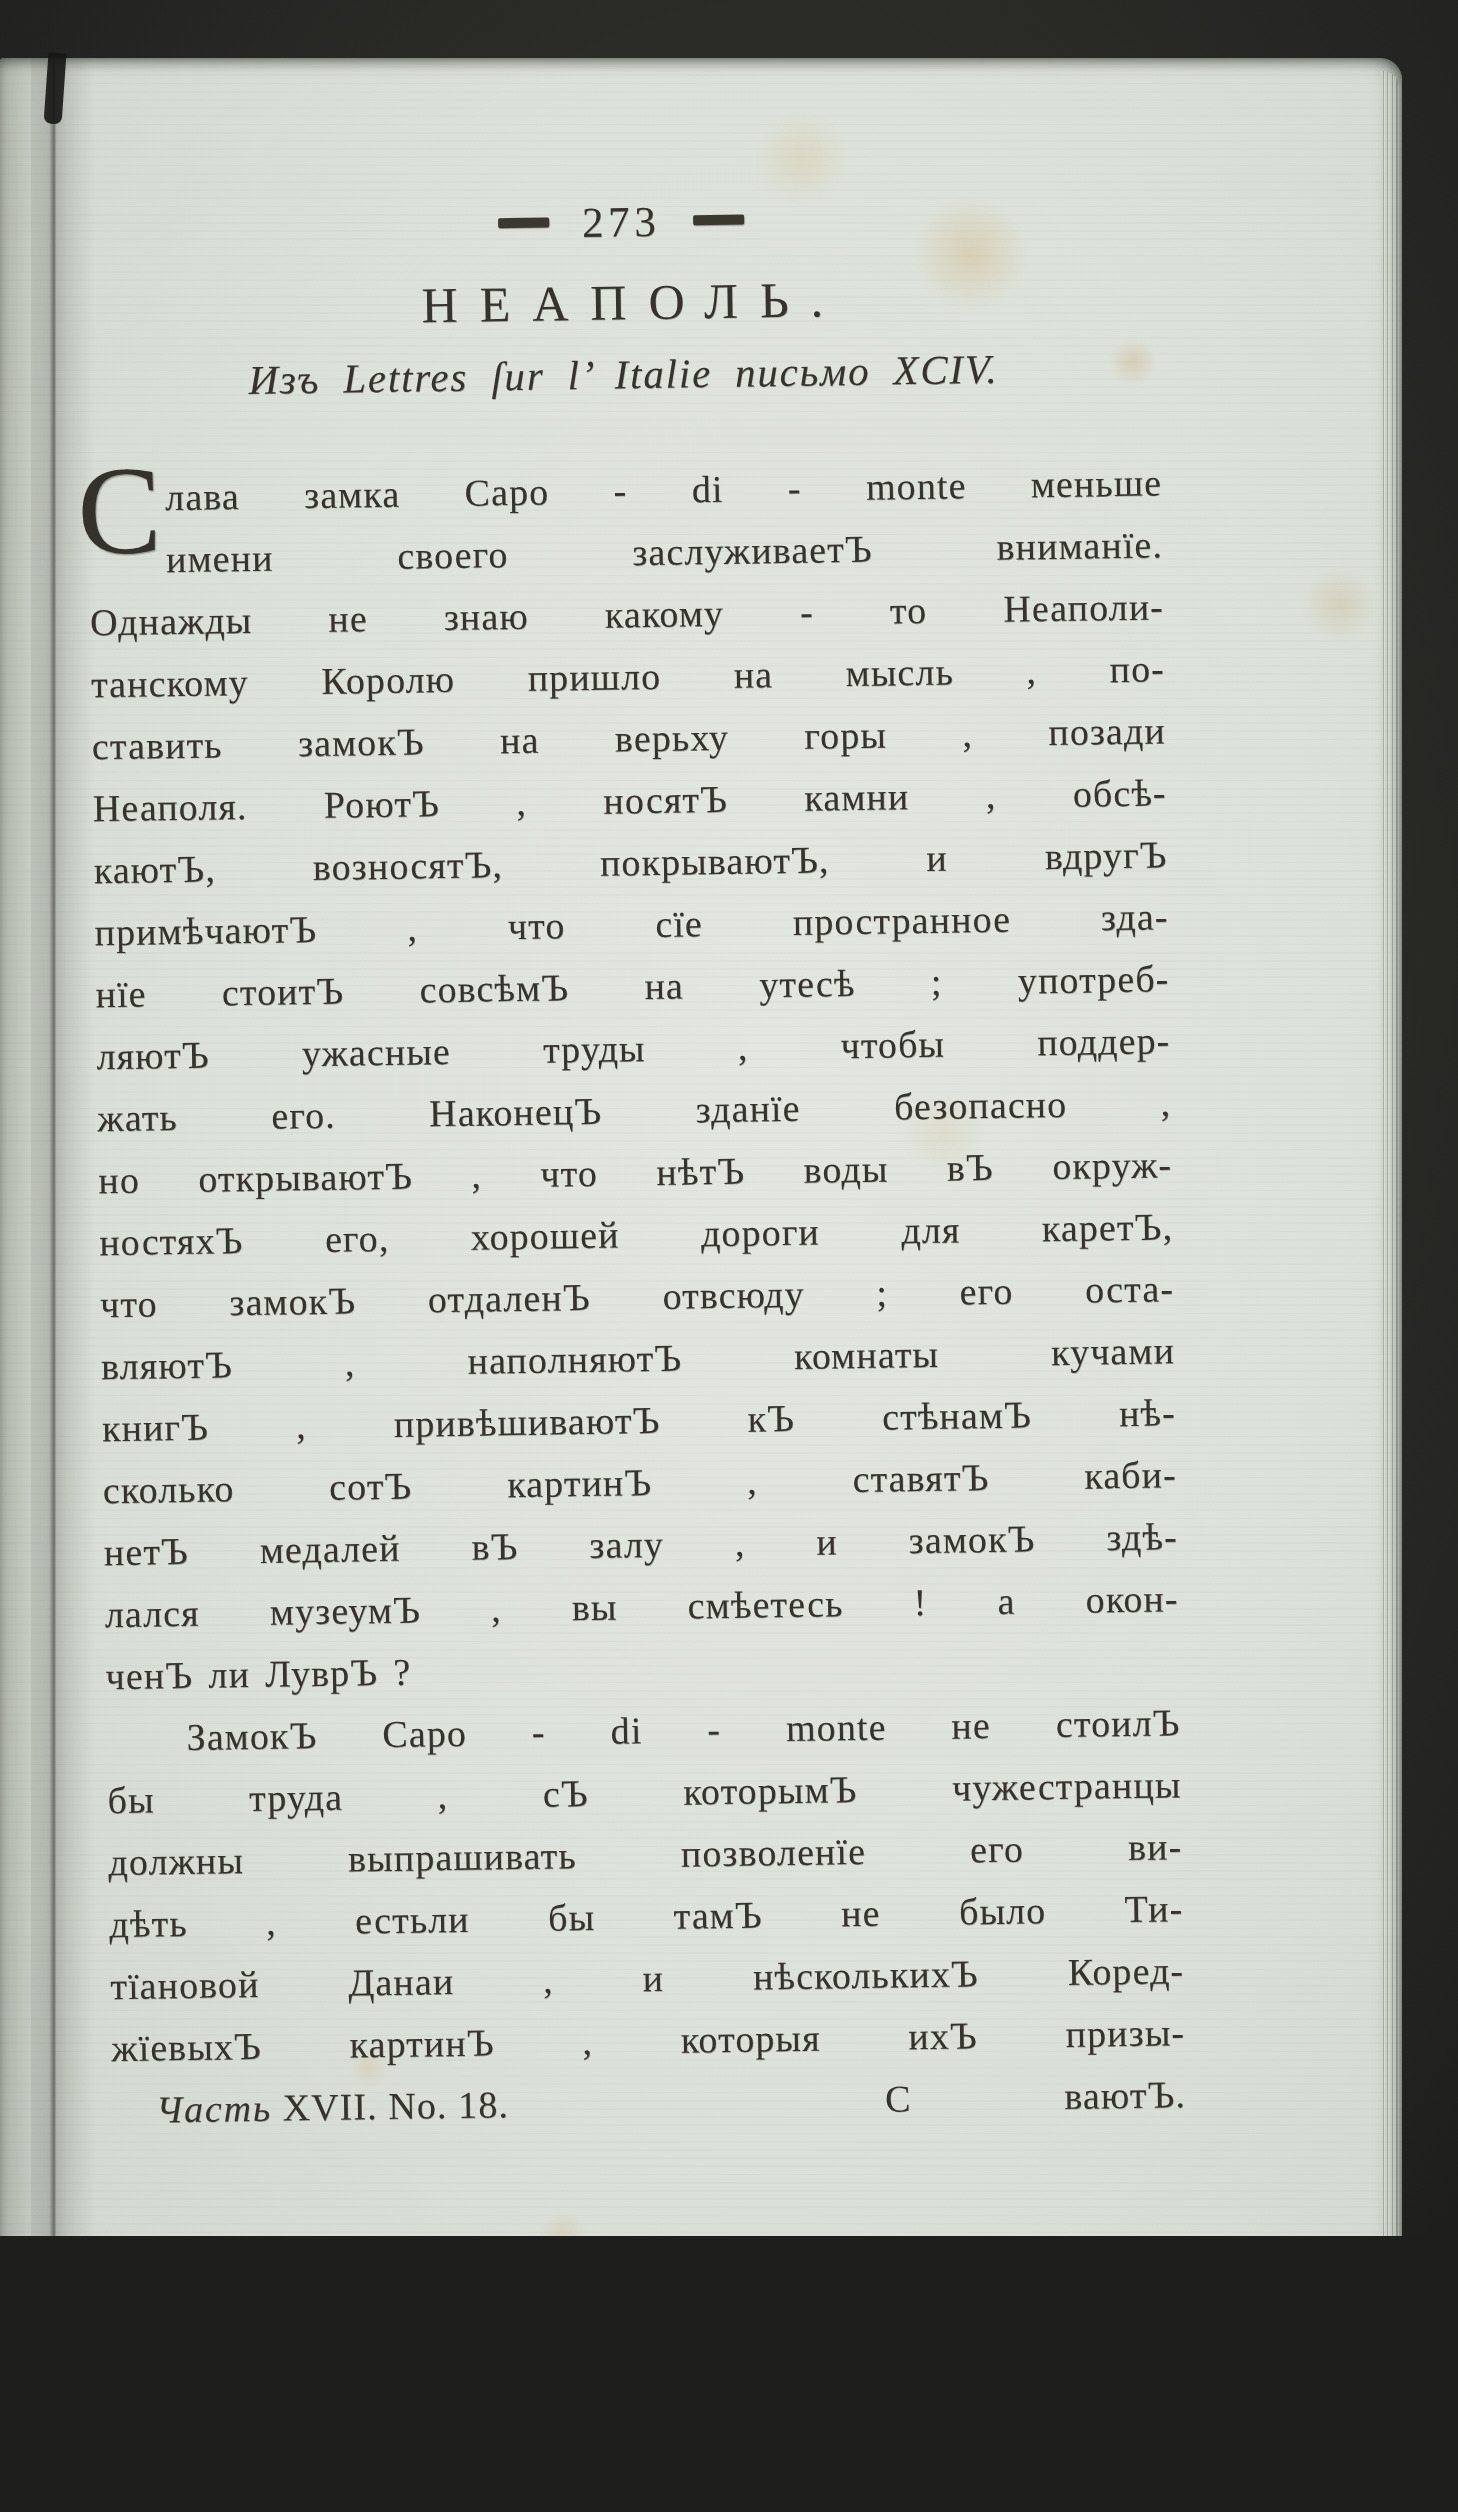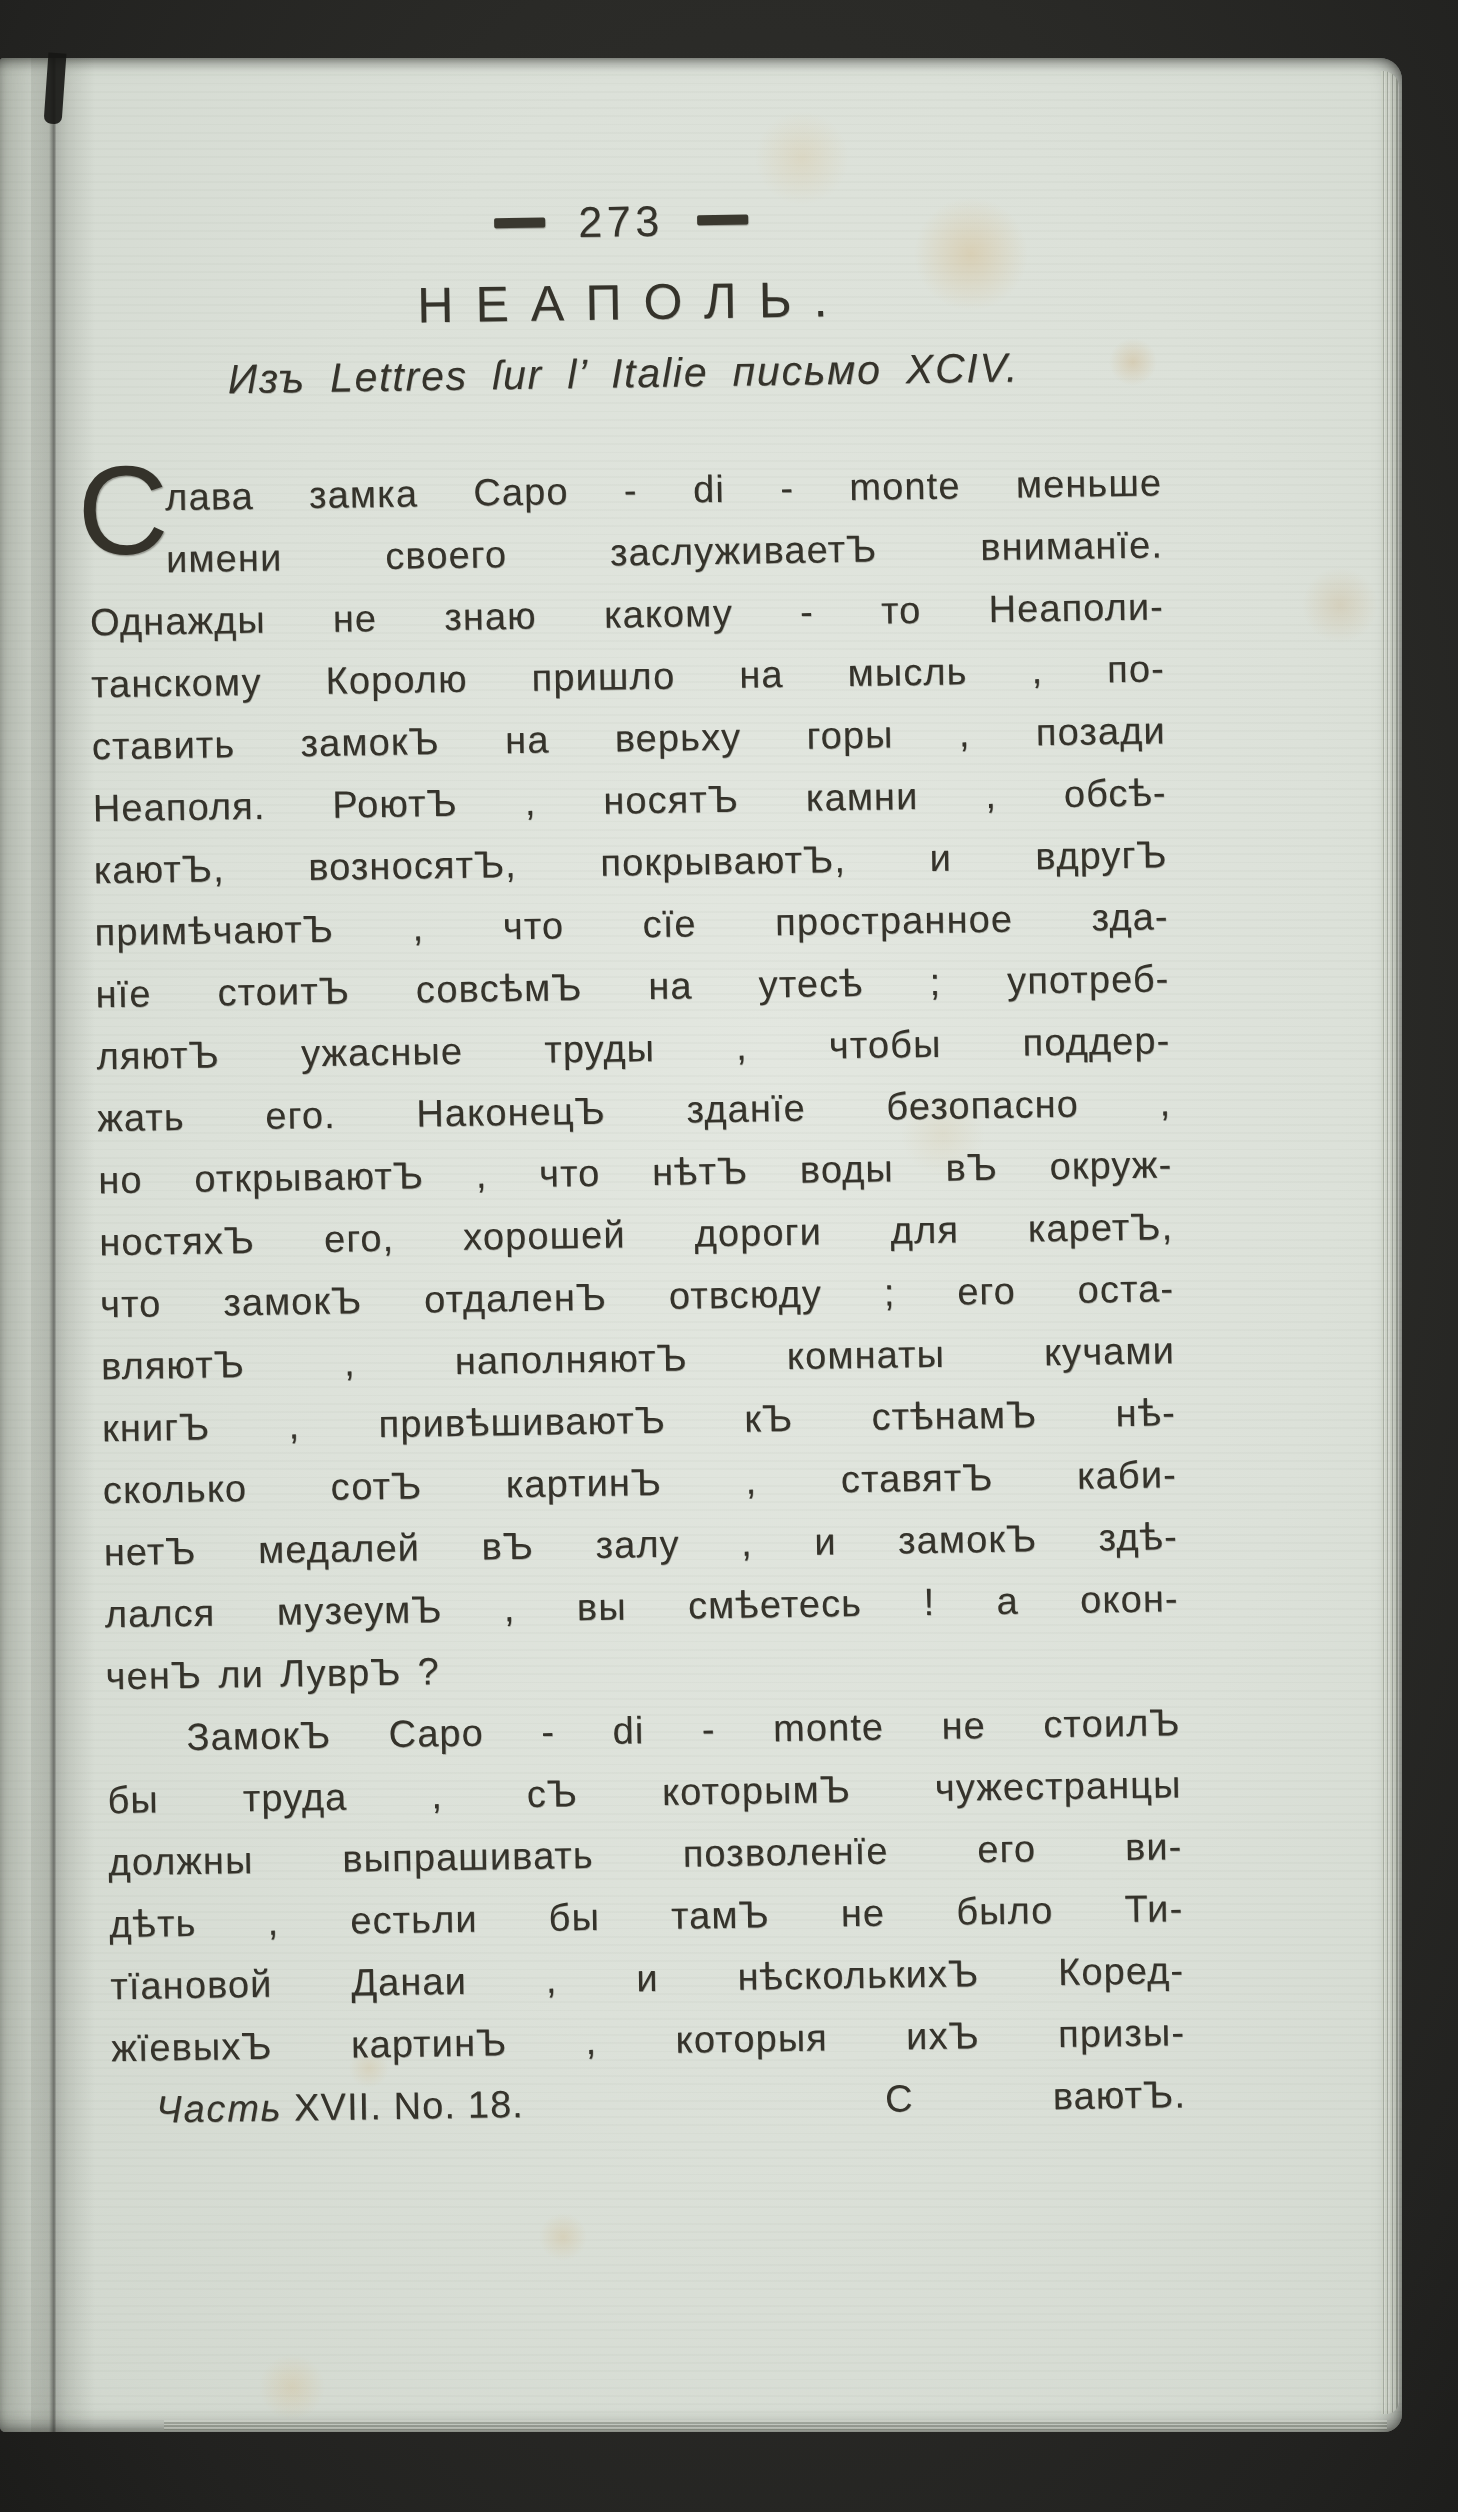--- a/index.html
+++ b/index.html
@@ -1,19 +1,19 @@
 <!DOCTYPE html>
 <html style="font-size:14.6px"><head>
 <meta charset="utf-8">
 <style>
   html,body{margin:0;padding:0;background:#1e1e1c;}
   .scene{
-    position:relative;width:1458px;height:2512px;overflow:hidden;
+    position:relative;width:1458px;height:2236px;overflow:hidden;
     background:radial-gradient(ellipse at 52% 42%, #343431 0%, #2a2a27 55%, #222220 85%, #1c1c1a 100%);
-    font-family:Liberation Sans, sans-serif;
+    font-family:Liberation Serif, serif;
   }
   
   .paper{
     position:absolute;left:0;top:58px;width:1402px;height:2374px;
     border-radius:3.6px 22px 18px 5.5px;
     background:
       radial-gradient(circle at 971px 196px, rgba(208,172,112,.34), rgba(208,172,112,0) 57px),
       radial-gradient(circle at 1133px 304px, rgba(200,160,100,.30), rgba(200,160,100,0) 24px),
       radial-gradient(circle at 802px 100px, rgba(212,178,120,.22), rgba(212,178,120,0) 47px),
       radial-gradient(circle at 1340px 547px, rgba(190,152,96,.22), rgba(190,152,96,0) 38px),

